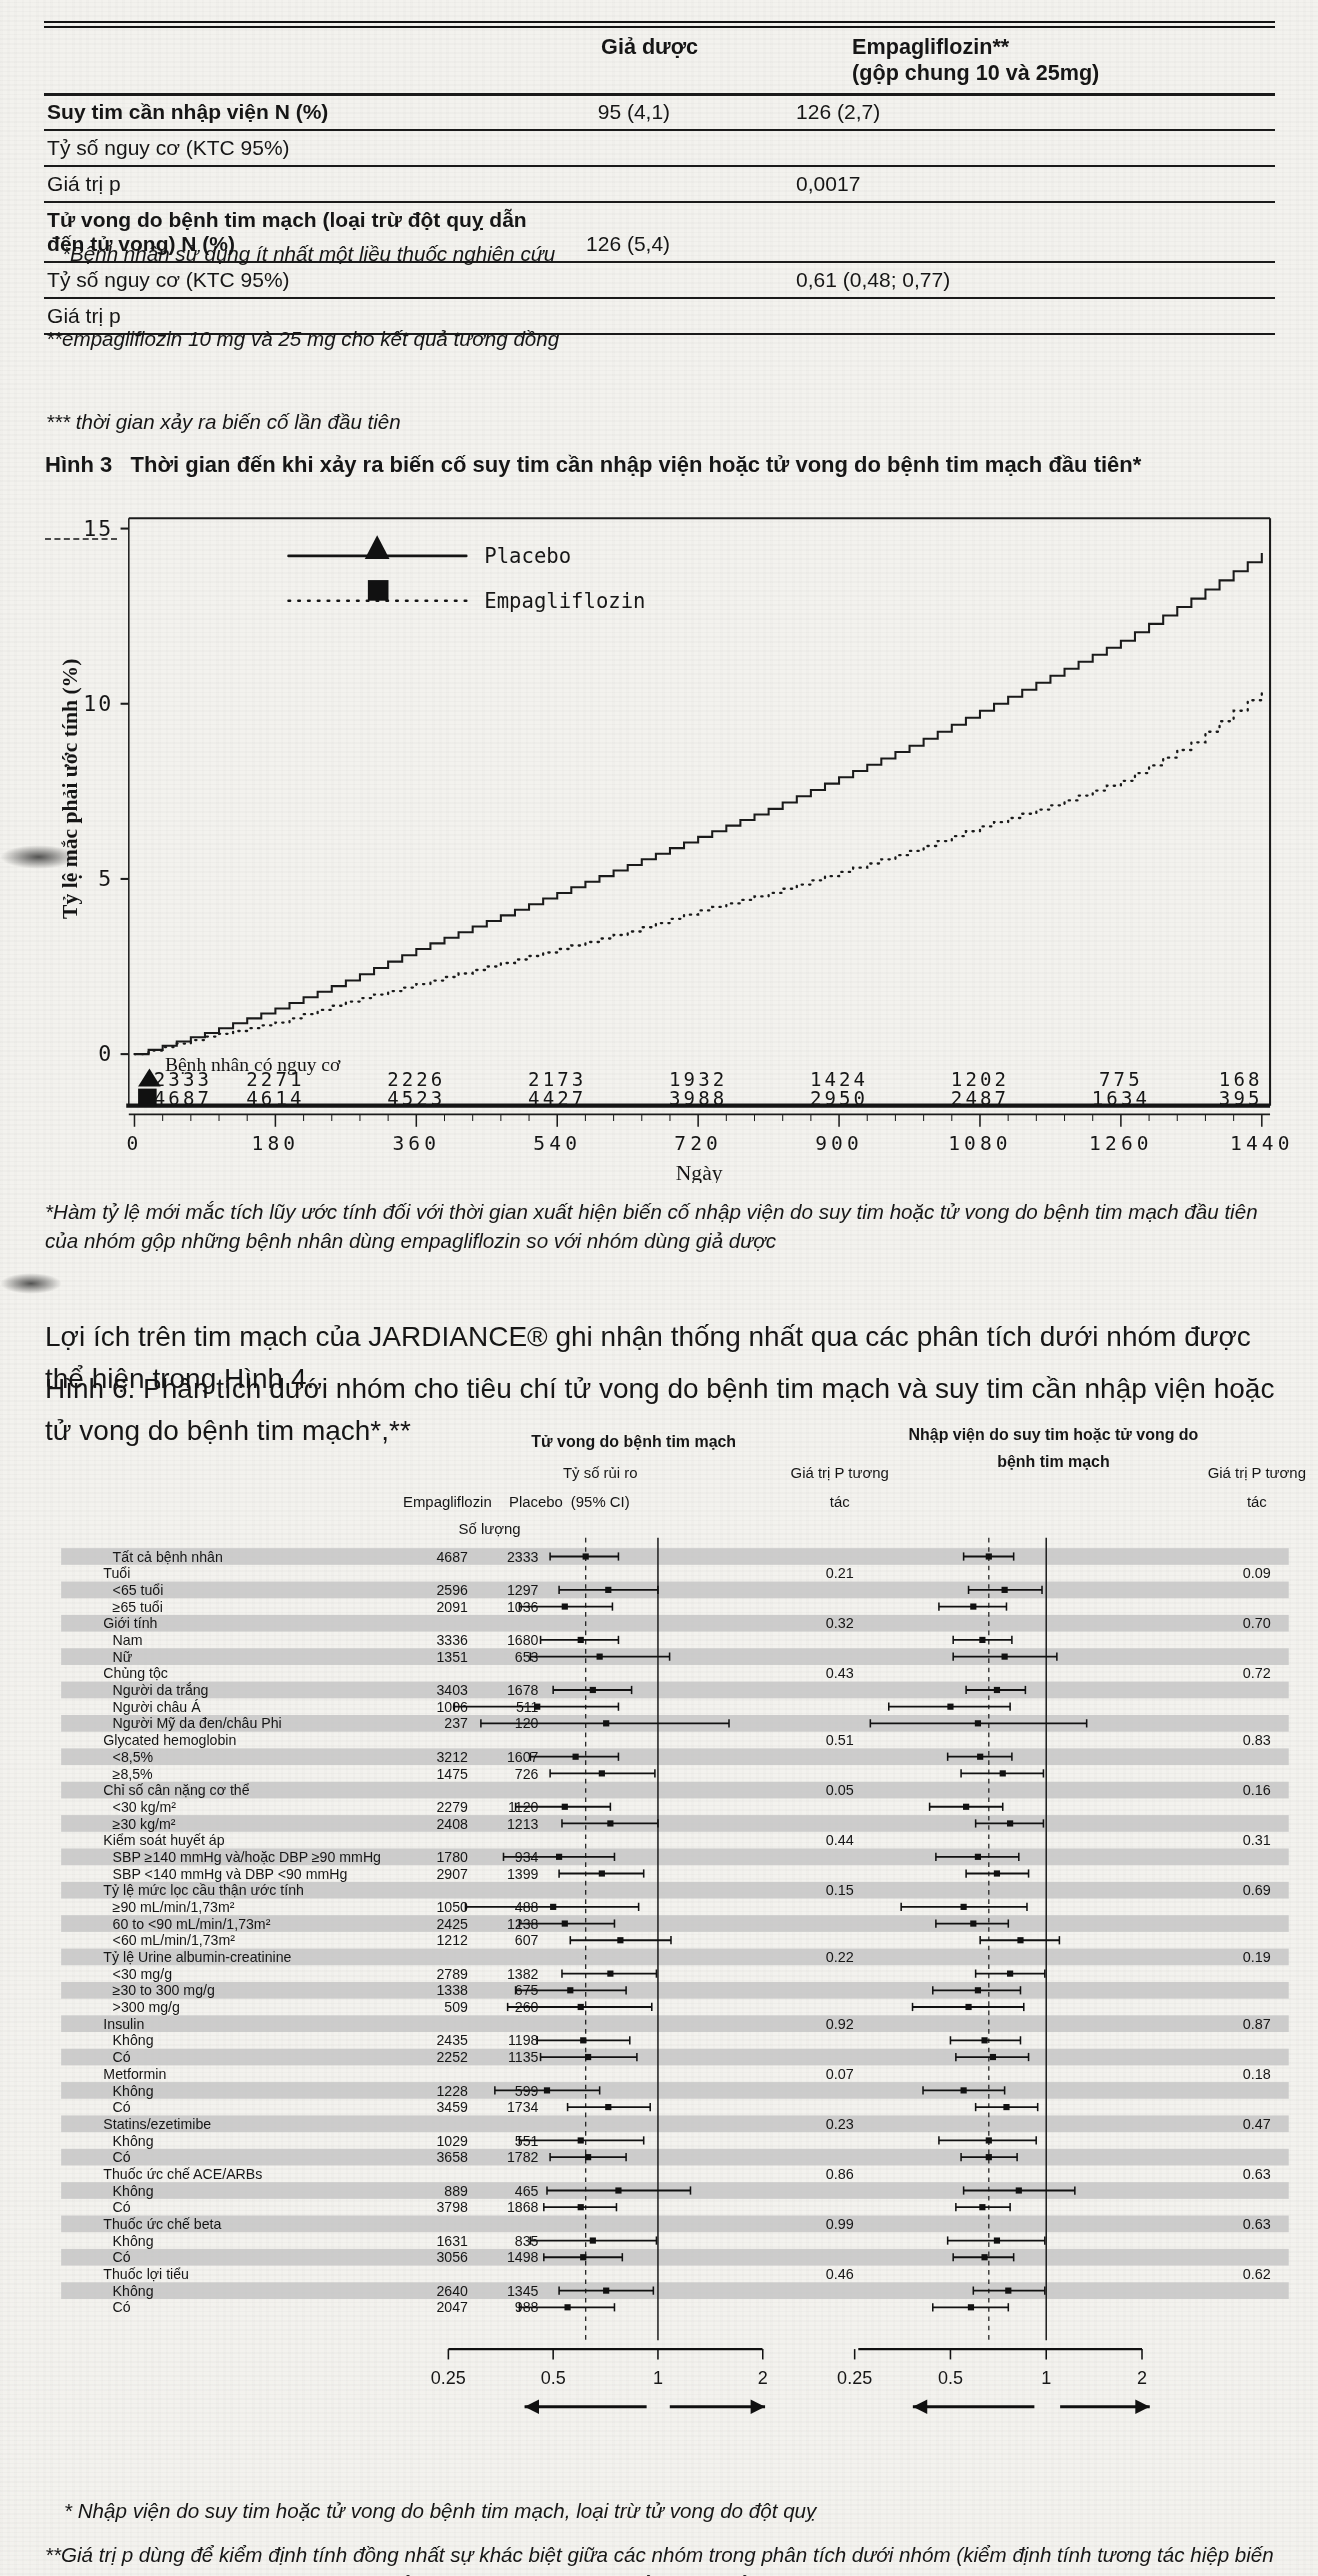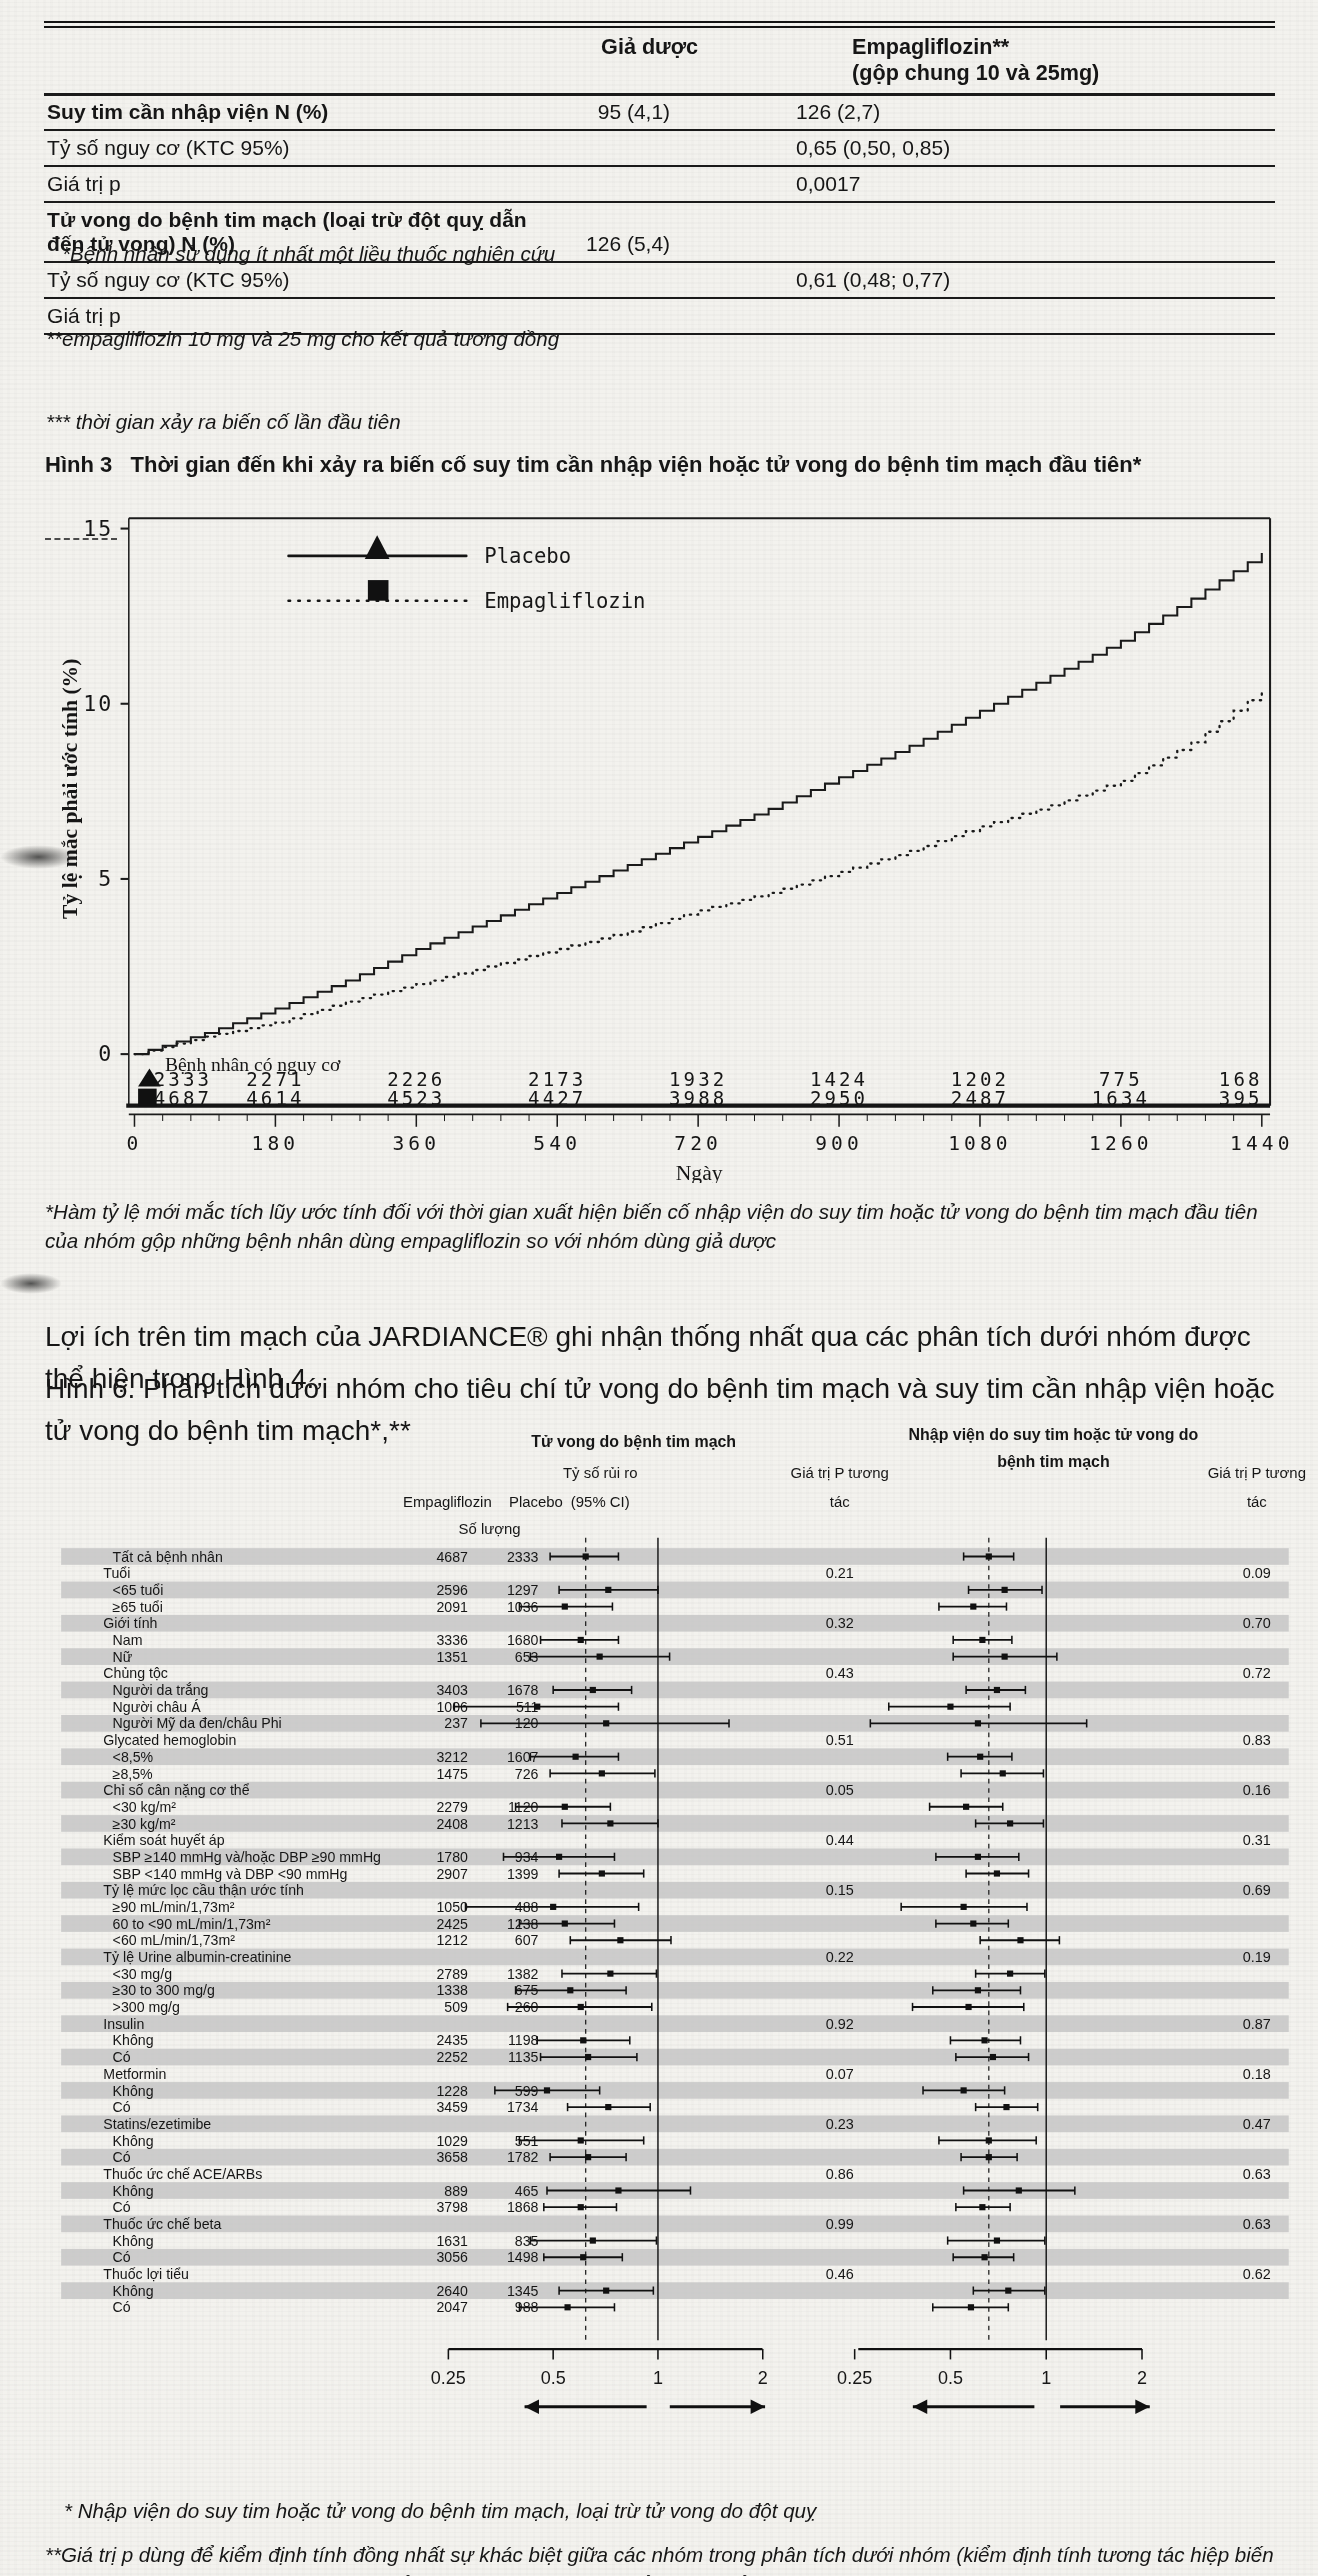--- a/index.html
+++ b/index.html
@@ -46,21 +46,20 @@
   </div>
   <div id="t1rows">
       <div class="trow">
         <span class="bold">Suy tim cần nhập viện N (%)</span>
         <span class="c2">95 (4,1)</span>
         <span class="c3">126 (2,7)</span>
       </div>
       <div class="trow">
         <span>Tỷ số nguy cơ (KTC 95%)</span>
         <span class="c2"></span>
-        <span class="c3">0,65 (0,50, 0,85)</span>
       </div>
       <div class="trow">
         <span>Giá trị p</span>
         <span class="c2"></span>
         <span class="c3">0,0017</span>
       </div>
       <div class="trow">
         <span class="bold">Tử vong do bệnh tim mạch (loại trừ đột quỵ dẫn đến tử vong) N (%)</span>
         <span class="c2">126 (5,4)</span>
       </div>

